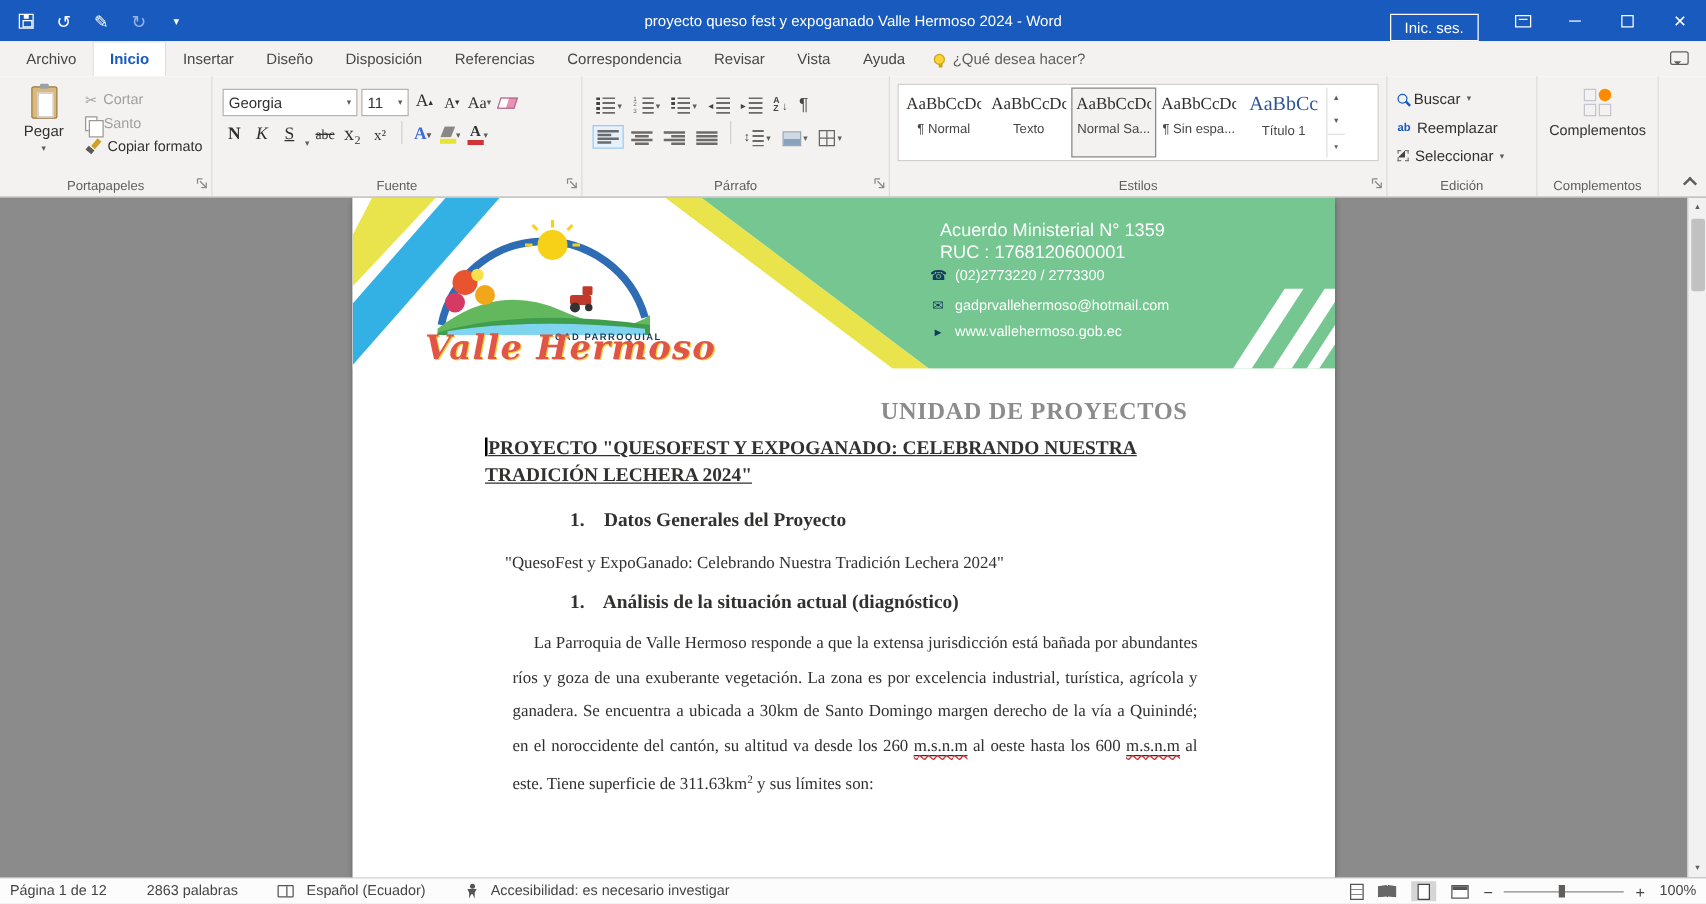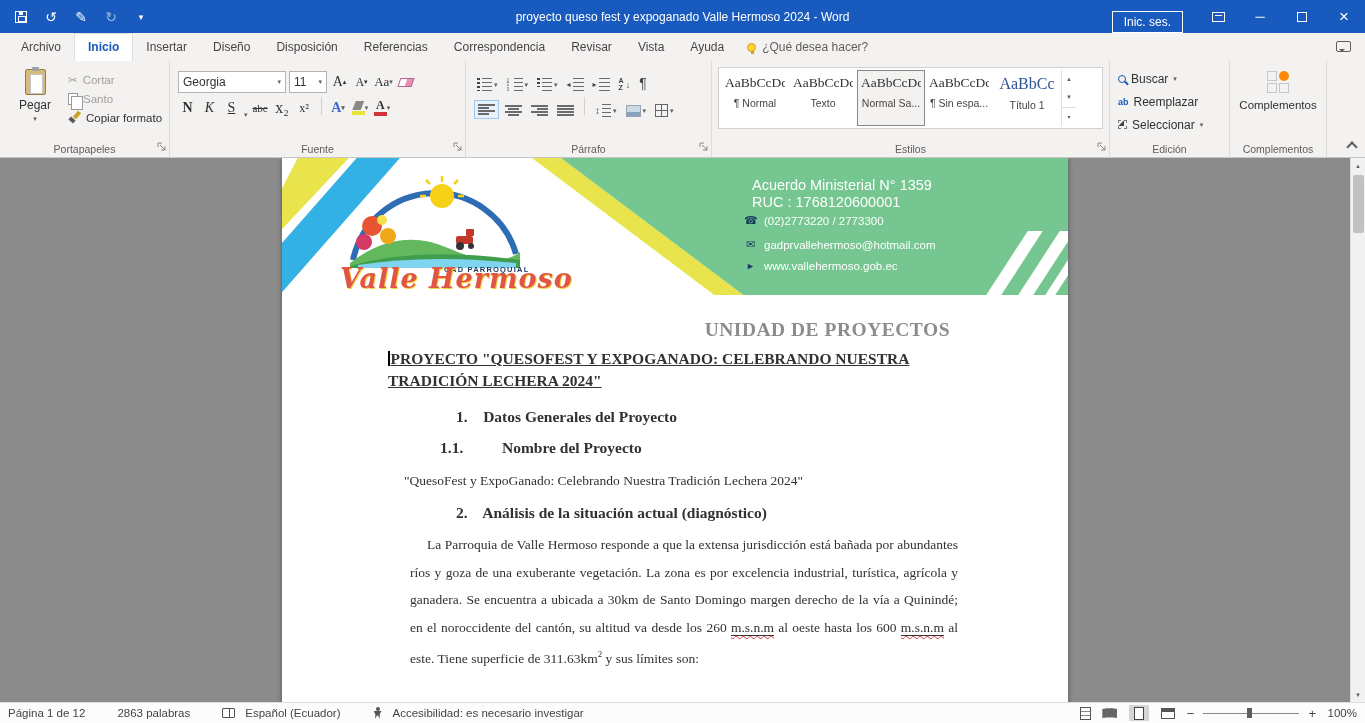--- a/index.html
+++ b/index.html
@@ -536,23 +536,22 @@
           </span>
         <span class="bn-row" style="left:462px; top:102px">
             <span class="bn-ic" style="font-size:9px">►</span>
             <span>www.vallehermoso.gob.ec</span>
           </span>
       </div>
 
       <div class="unit">UNIDAD DE PROYECTOS</div>
       <div class="ptitle"><span class="caret"></span><span>PROYECTO "QUESOFEST Y EXPOGANADO: CELEBRANDO NUESTRA TRADICIÓN LECHERA 2024"</span></div>
       <div class="dh h1">1.    Datos Generales del Proyecto</div>
-      <div class="dh h11">1.1.          Nombre del Proyecto</div>
       <div class="quote">"QuesoFest y ExpoGanado: Celebrando Nuestra Tradición Lechera 2024"</div>
-      <div class="dh h2">2.    Análisis de la situación actual (diagnóstico)</div>
+      <div class="dh h2">1.    Análisis de la situación actual (diagnóstico)</div>
       <p class="bodypar"><span>La Parroquia de Valle Hermoso responde a que la extensa jurisdicción está bañada por abundantes ríos y goza de una exuberante vegetación. La zona es por excelencia industrial, turística, agrícola y ganadera. Se encuentra a ubicada a 30km de Santo Domingo margen derecho de la vía a Quinindé; en el noroccidente del cantón, su altitud va desde los 260 </span><span class="spell">m.s.n.m</span><span> al oeste hasta los 600 </span><span class="spell">m.s.n.m</span><span> al este. Tiene superficie de 311.63km</span><sup>2</sup><span> y sus límites son:</span></p>
     </div>
 
     <div class="v-scroll">
       <div class="arr">▲</div>
       <div class="v-thumb"></div>
       <div class="arr bottom">▼</div>
     </div>
   </div>
 

